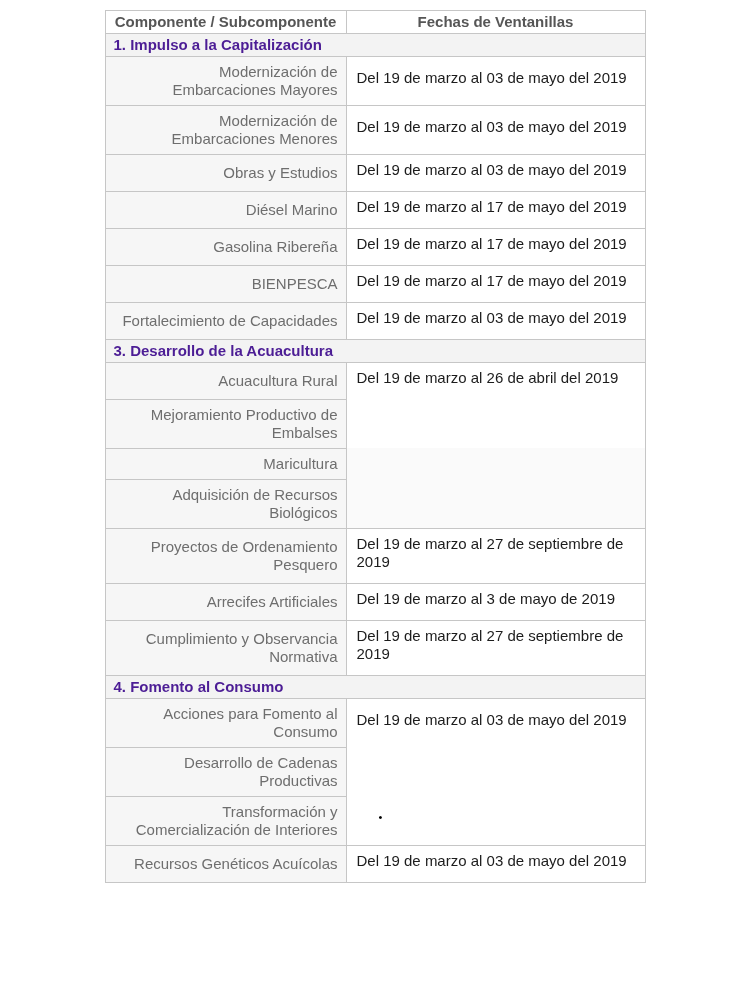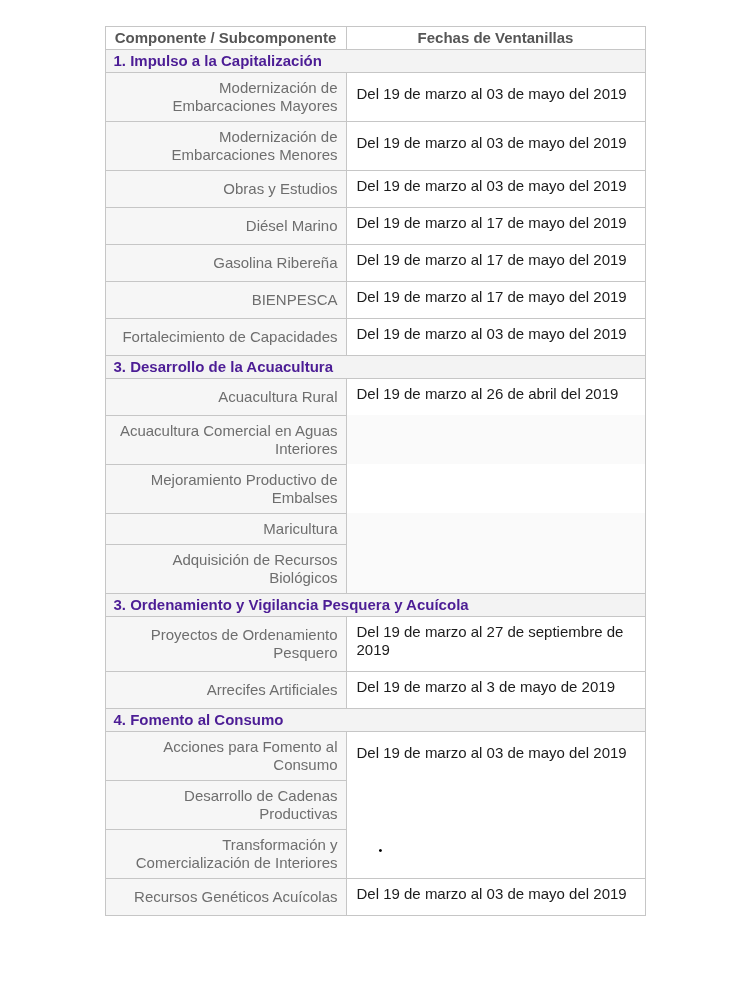--- a/index.html
+++ b/index.html
@@ -12,21 +12,21 @@
     width: 750px;
     min-height: 990px;
   }
   .table-wrap {
     padding-top: 10px;
   }
   table.schedule {
     border-collapse: collapse;
     table-layout: fixed;
     width: 540px;
-    margin: 16px auto;
+    margin: 0 auto;
   }
   col.col-component { width: 241px; }
   col.col-dates     { width: 299px; }
 
   th, td {
     border: 1px solid #c6c6c6;
     font-size: 15px;
     line-height: 18px;
     vertical-align: middle;
     word-wrap: break-word;
@@ -119,46 +119,43 @@
       </tr>
 
       <tr>
         <td class="section" colspan="2">3. Desarrollo de la Acuacultura</td>
       </tr>
       <tr>
         <td class="component">Acuacultura Rural</td>
         <td class="dates open-bottom">Del 19 de marzo al 26 de abril del 2019</td>
       </tr>
       <tr>
-        <td class="component">Acuacultura Comercial en Aguas Interiores</td>
-        <td class="dates merged shade"></td>
-      </tr>
-      <tr>
         <td class="component">Mejoramiento Productivo de Embalses</td>
         <td class="dates merged"></td>
       </tr>
       <tr>
         <td class="component">Maricultura</td>
         <td class="dates merged shade"></td>
       </tr>
       <tr>
         <td class="component">Adquisición de Recursos Biológicos</td>
         <td class="dates merged shade"></td>
       </tr>
 
       <tr>
-        <td class="section" colspan="2">3. Ordenamiento y Vigilancia Pesquera y Acuícola</td>
-      </tr>
-      <tr>
         <td class="component">Proyectos de Ordenamiento Pesquero</td>
         <td class="dates">Del 19 de marzo al 27 de septiembre de 2019</td>
       </tr>
       <tr>
         <td class="component">Arrecifes Artificiales</td>
         <td class="dates">Del 19 de marzo al 3 de mayo de 2019</td>
+      </tr>
+      <tr>
+        <td class="component">Cumplimiento y Observancia Normativa</td>
+        <td class="dates">Del 19 de marzo al 27 de septiembre de 2019</td>
       </tr>
 
       <tr>
         <td class="section" colspan="2">4. Fomento al Consumo</td>
       </tr>
       <tr>
         <td class="component">Acciones para Fomento al Consumo</td>
         <td class="dates open-bottom">Del 19 de marzo al 03 de mayo del 2019</td>
       </tr>
       <tr>

